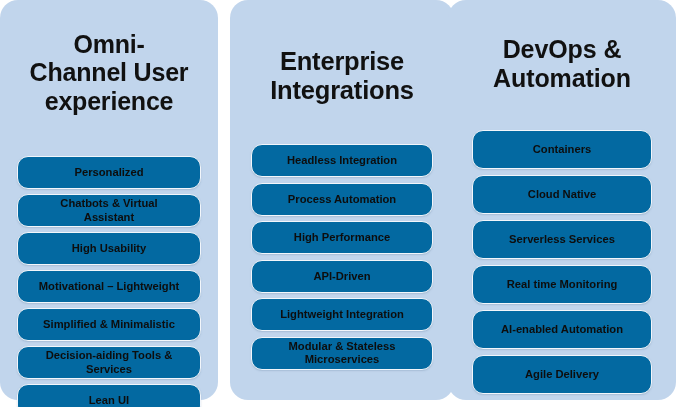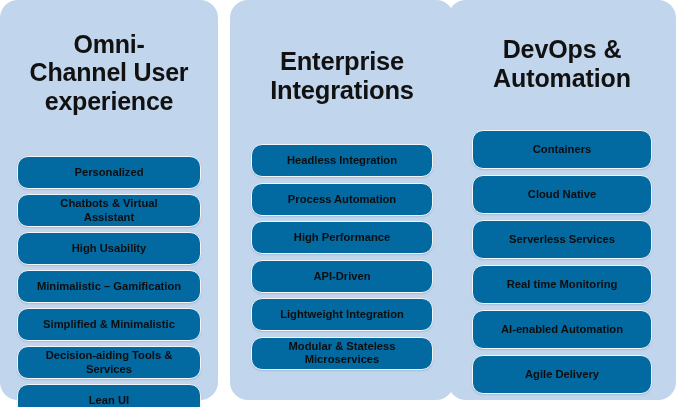--- a/index.html
+++ b/index.html
@@ -119,21 +119,21 @@
 
   <section class="panel" id="panel-0">
     <h2 class="panel-title">Omni-
 Channel User
 experience</h2>
     <div class="card-stack">
       <div class="card">Personalized</div>
       <div class="card">Chatbots &amp; Virtual
 Assistant</div>
       <div class="card">High Usability</div>
-      <div class="card">Minimalistic – Gamification</div>
+      <div class="card">Motivational – Lightweight</div>
       <div class="card">Simplified &amp; Minimalistic</div>
       <div class="card">Decision-aiding Tools &amp;
 Services</div>
       <div class="card">Lean UI</div>
     </div>
   </section>
 
   <section class="panel" id="panel-1">
     <h2 class="panel-title">Enterprise
 Integrations</h2>

